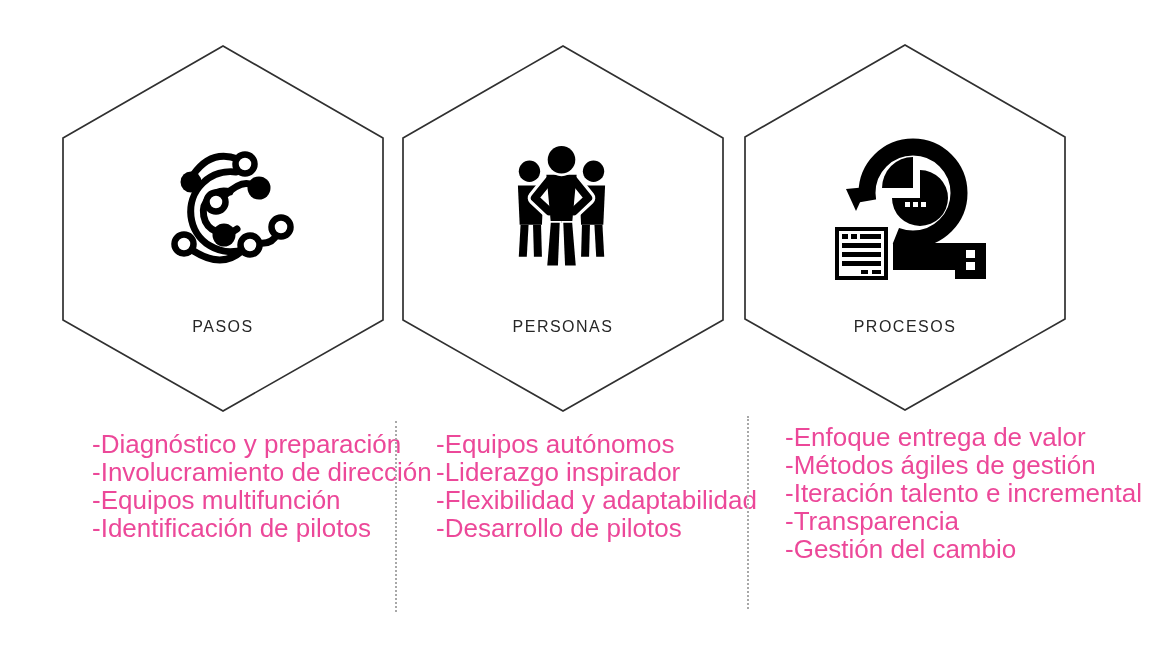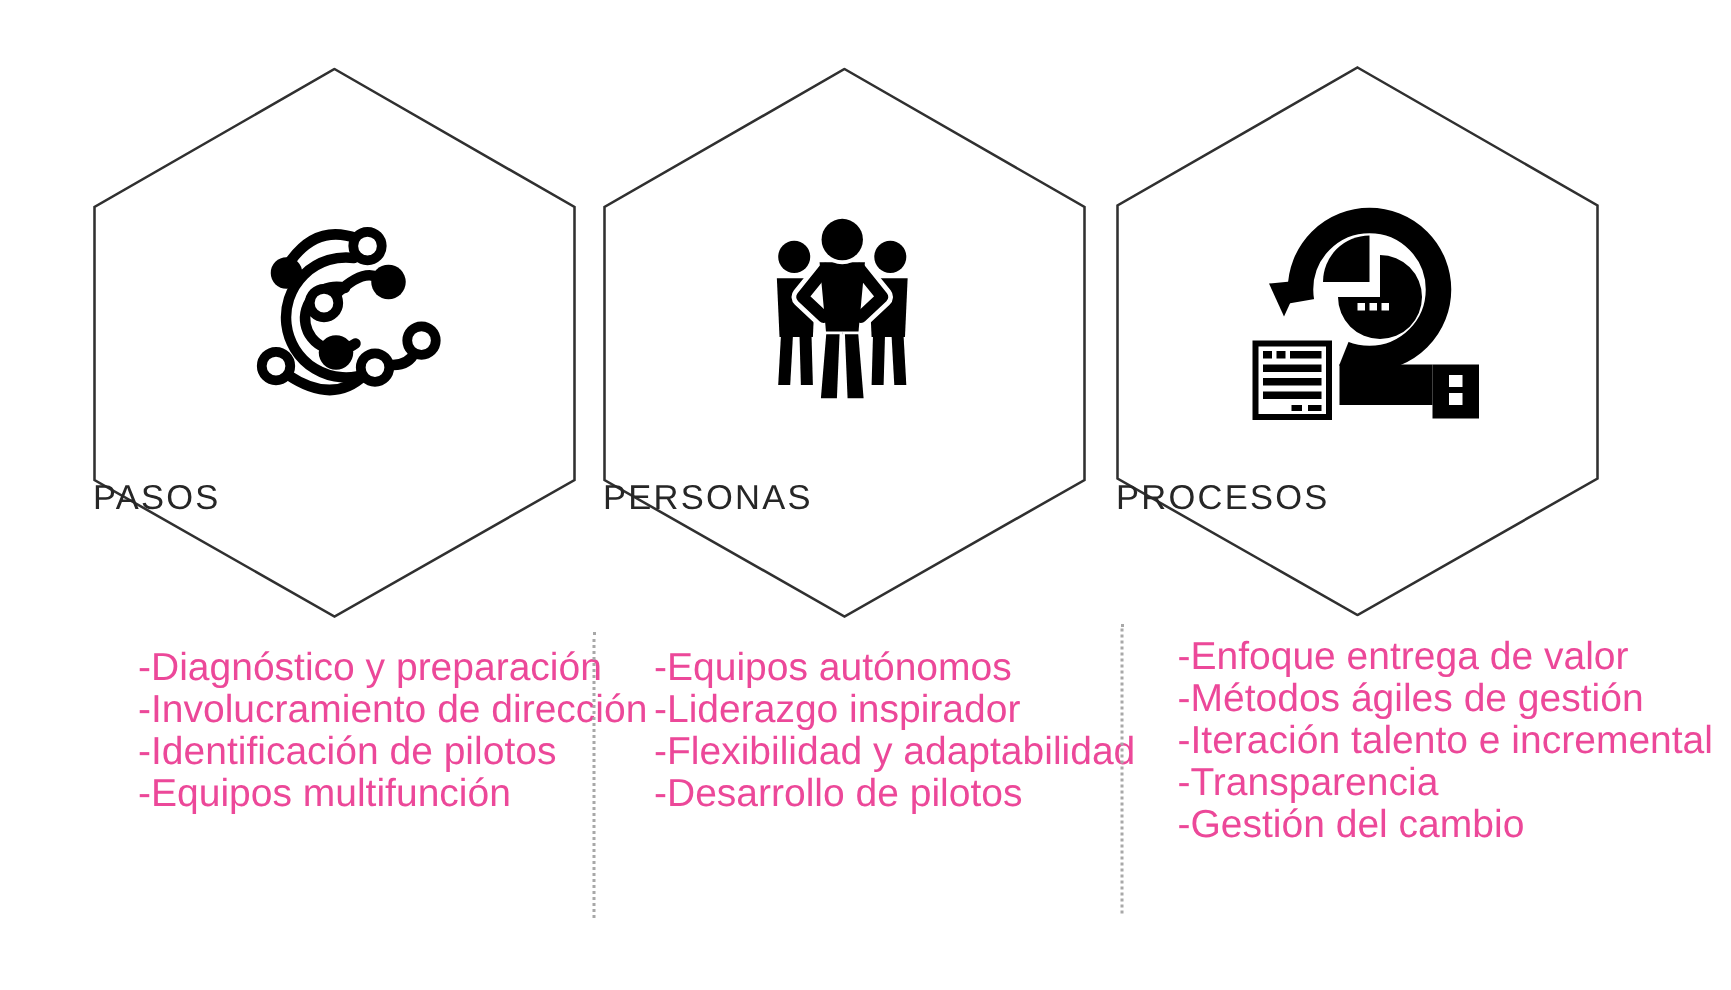--- a/index.html
+++ b/index.html
@@ -3,22 +3,22 @@
 <meta charset="utf-8">
 <style>
   html,body{margin:0;padding:0;background:#fff;}
   .canvas{
     position:relative;width:1154px;height:660px;background:#ffffff;overflow:hidden;
     font-family:"Liberation Sans","DejaVu Sans",sans-serif;
   }
   .hex-svg{position:absolute;display:block;}
   .icon-svg{position:absolute;display:block;}
   .hex-label{
-    position:absolute;width:322px;
-    font-size:23px;letter-spacing:1.5px;color:#262626;font-weight:400;
+    position:absolute;width:322px;text-align:center;
+    font-size:16px;letter-spacing:1.5px;color:#262626;font-weight:400;
   }
   .list{position:absolute;font-size:26px;line-height:28px;color:#ec4899;white-space:nowrap;}
   .list-item{height:28px;}
   .vdiv{position:absolute;width:0;border-left:2px dotted #a8a8a8;}
 </style>
 </head>
 <body>
 
 <div class="canvas">
 
@@ -114,22 +114,22 @@
     <rect x="136" y="132" width="9" height="8" fill="#fff"></rect>
   </svg>
 
   <div class="hex-label" style="left:62px;top:318px">PASOS</div>
   <div class="hex-label" style="left:402px;top:318px">PERSONAS</div>
   <div class="hex-label" style="left:744px;top:318px">PROCESOS</div>
 
   <div class="list" style="left:92px;top:430px">
     <div class="list-item">-Diagnóstico y preparación</div>
     <div class="list-item">-Involucramiento de dirección</div>
+    <div class="list-item">-Equipos multifunción</div>
     <div class="list-item">-Identificación de pilotos</div>
-    <div class="list-item">-Equipos multifunción</div>
   </div>
 
   <div class="list" style="left:436px;top:430px">
     <div class="list-item">-Equipos autónomos</div>
     <div class="list-item">-Liderazgo inspirador</div>
     <div class="list-item">-Flexibilidad y adaptabilidad</div>
     <div class="list-item">-Desarrollo de pilotos</div>
   </div>
 
   <div class="list" style="left:785px;top:423px">

